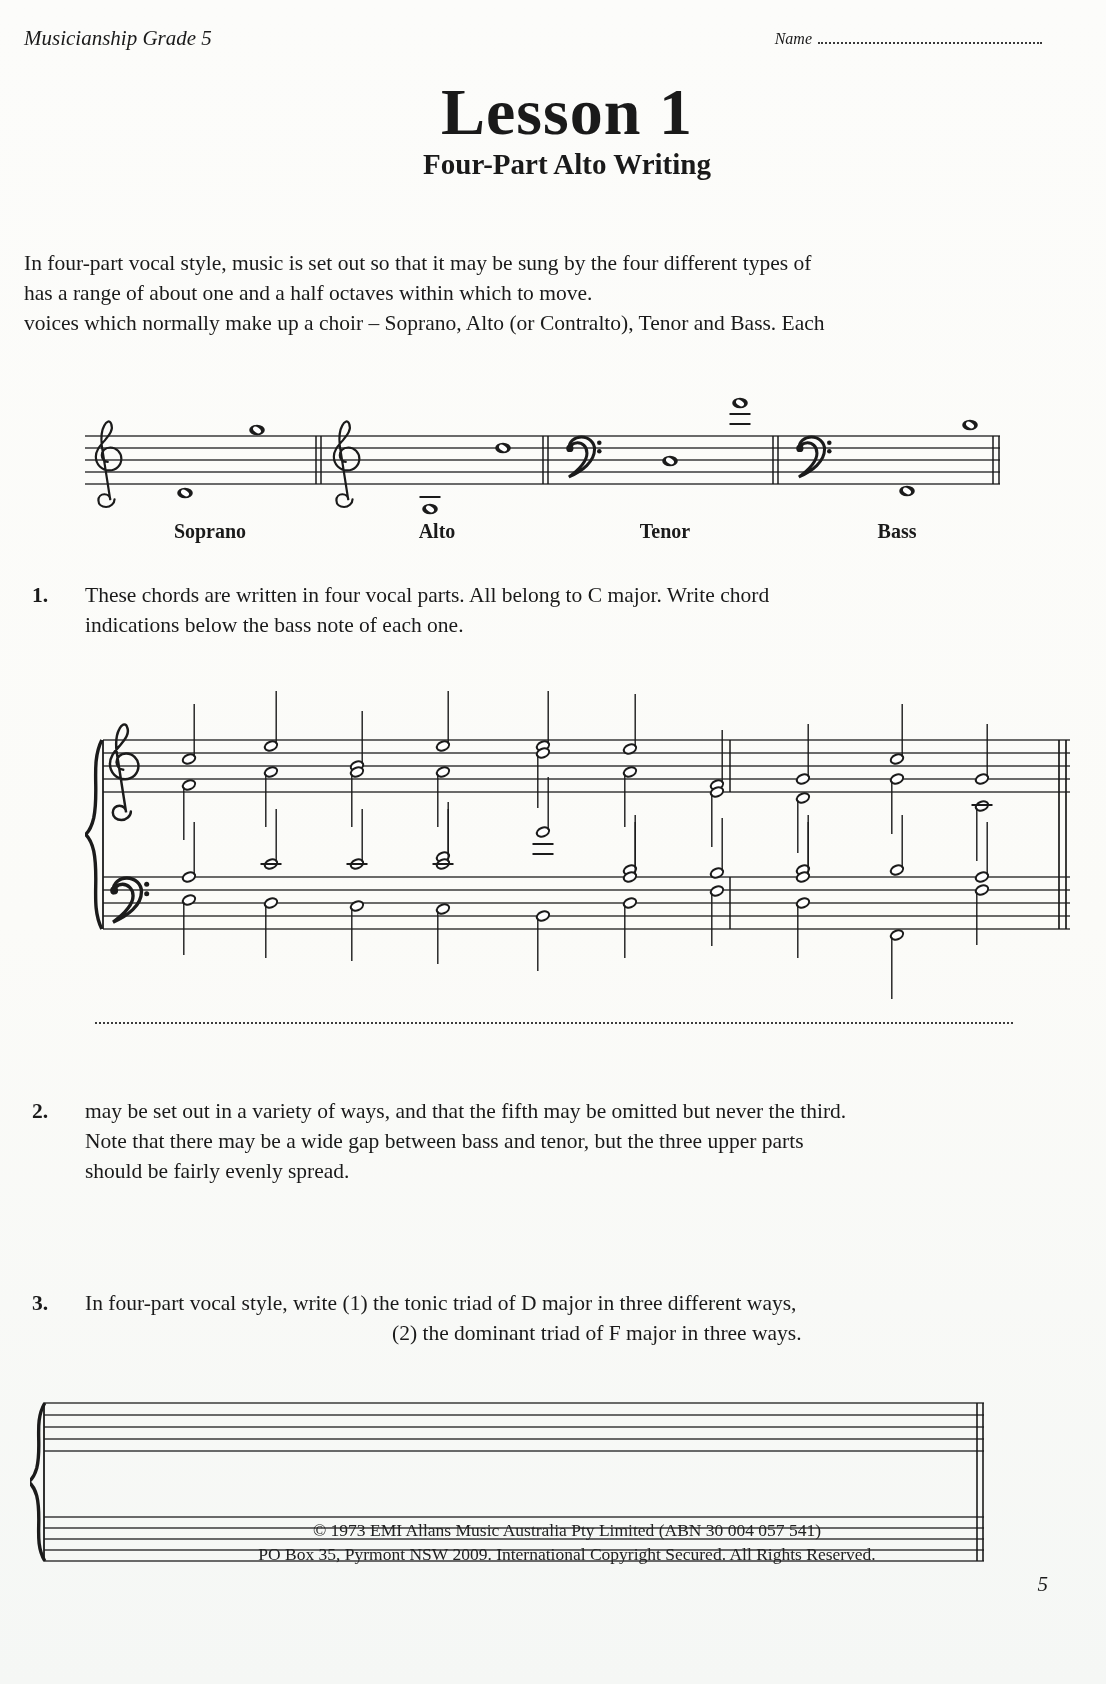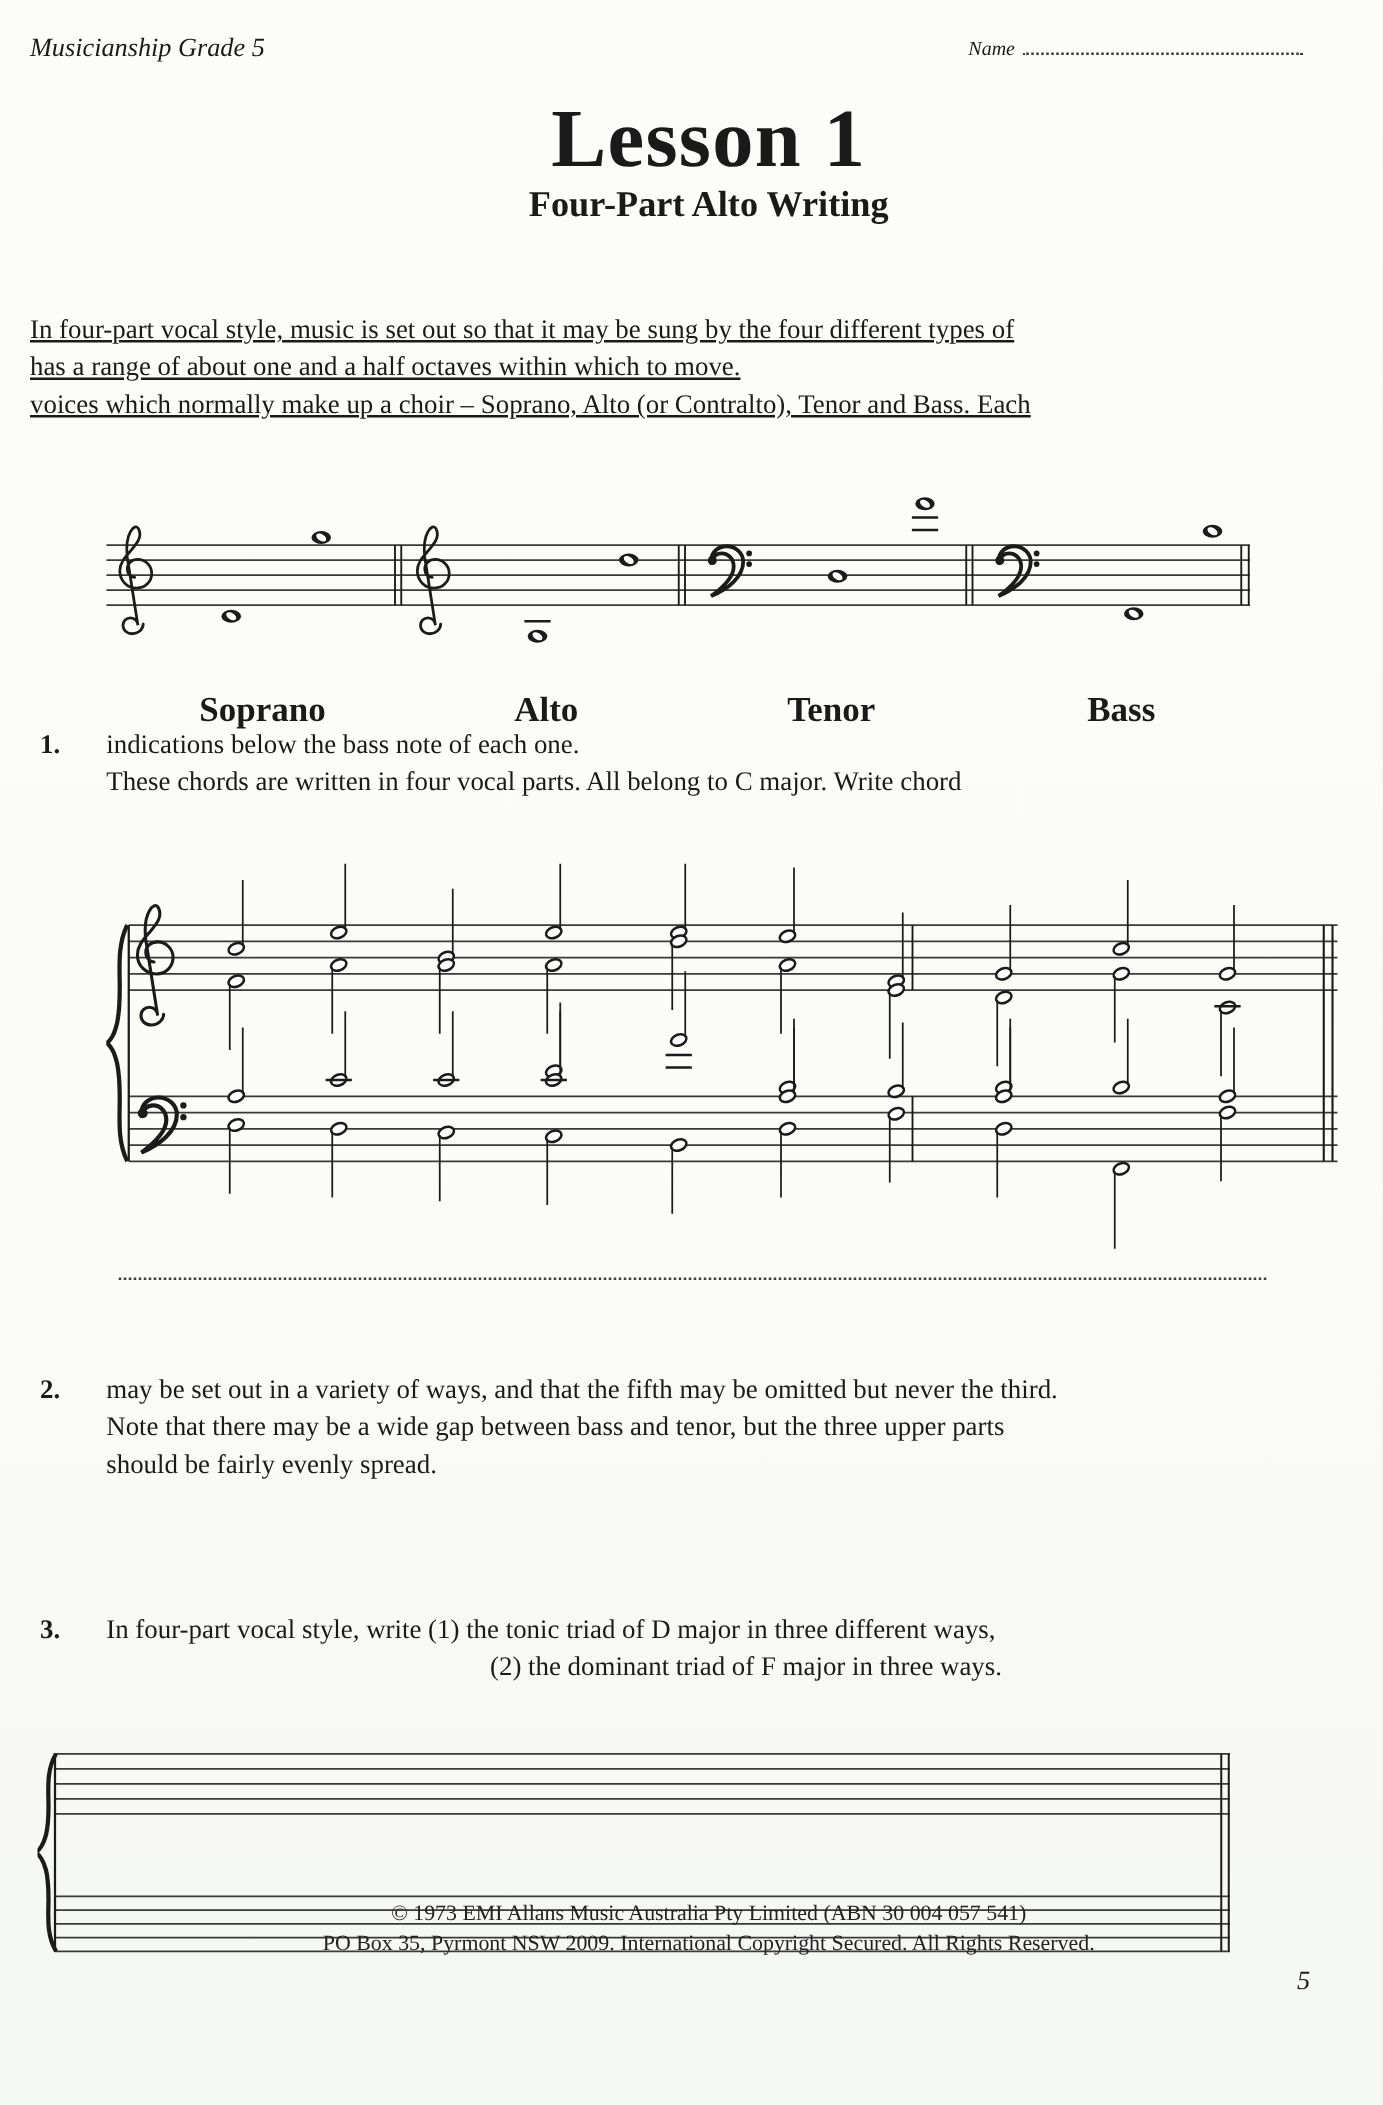--- a/index.html
+++ b/index.html
@@ -12,23 +12,23 @@
     font-family:"Liberation Serif", serif;
     overflow:hidden;
     padding-left:28px;
   }
   .hdr-left{position:absolute;left:24px;top:26px;font-style:italic;font-size:21px;}
   .hdr-right{position:absolute;right:92px;top:26px;font-style:italic;font-size:16px;white-space:nowrap;}
   .name-dots{display:inline-block;width:224px;border-bottom:2px dotted #3a3a3a;height:16px;margin-left:6px;vertical-align:baseline;}
   .title{position:absolute;left:0;top:74px;width:100%;text-align:center;font-size:66px;font-weight:700;letter-spacing:1px;}
   .subtitle{position:absolute;left:0;top:148px;width:100%;text-align:center;font-size:29px;font-weight:700;}
   .intro{position:absolute;left:24px;top:248px;width:1060px;font-size:21.5px;line-height:30px;}
-  .intro span{display:block;text-decoration:underline;}
+  .intro span{display:block;}
   .figure-ranges{position:absolute;left:85px;top:350px;width:930px;height:210px;}
-  .range-label{position:absolute;top:553px;transform:translateX(-50%);font-weight:700;font-size:28px;}
+  .range-label{position:absolute;top:520px;transform:translateX(-50%);font-weight:700;font-size:20px;}
   .q{position:absolute;left:32px;display:flex;font-size:21.5px;line-height:30px;}
   .q-num{width:53px;font-weight:700;flex:none;}
   .q-text span{display:block;}
   .q1{top:580px;}
   .q2{top:1096px;}
   .q3{top:1288px;}
   .q3 .indent2{margin-left:307px;}
   .grand{position:absolute;left:85px;top:655px;}
   .answer-line{position:absolute;left:95px;top:1014px;width:918px;height:8px;border-bottom:2.5px dotted #3c3c3c;}
   .blank{position:absolute;left:30px;top:1390px;}
@@ -107,22 +107,22 @@
       </svg>
   </div>
   <div class="range-label" style="left:210px;">Soprano</div>
   <div class="range-label" style="left:437px;">Alto</div>
   <div class="range-label" style="left:665px;">Tenor</div>
   <div class="range-label" style="left:897px;">Bass</div>
 
   <div class="q q1">
     <div class="q-num">1.</div>
     <div class="q-text">
+      <span>These chords are written in four vocal parts. All belong to C major. Write chord</span>
       <span>indications below the bass note of each one.</span>
-      <span>These chords are written in four vocal parts. All belong to C major. Write chord</span>
     </div>
   </div>
 
   <div class="grand">
     <svg id="grand-svg" width="1000" height="352" viewBox="0 0 1000 352">
         <line x1="18" y1="85" x2="985" y2="85" stroke="#3a3a3a" stroke-width="1.4"></line>
         <line x1="18" y1="98" x2="985" y2="98" stroke="#3a3a3a" stroke-width="1.4"></line>
         <line x1="18" y1="111" x2="985" y2="111" stroke="#3a3a3a" stroke-width="1.4"></line>
         <line x1="18" y1="124" x2="985" y2="124" stroke="#3a3a3a" stroke-width="1.4"></line>
         <line x1="18" y1="137" x2="985" y2="137" stroke="#3a3a3a" stroke-width="1.4"></line>

